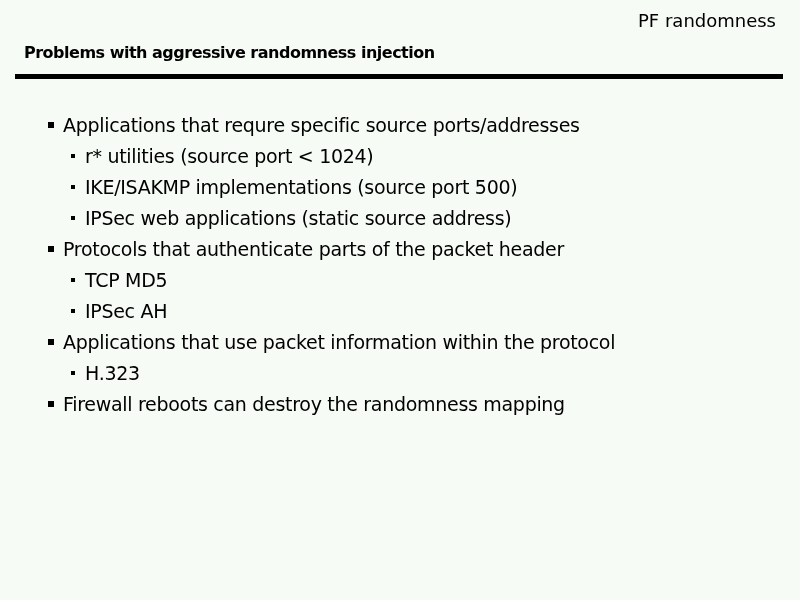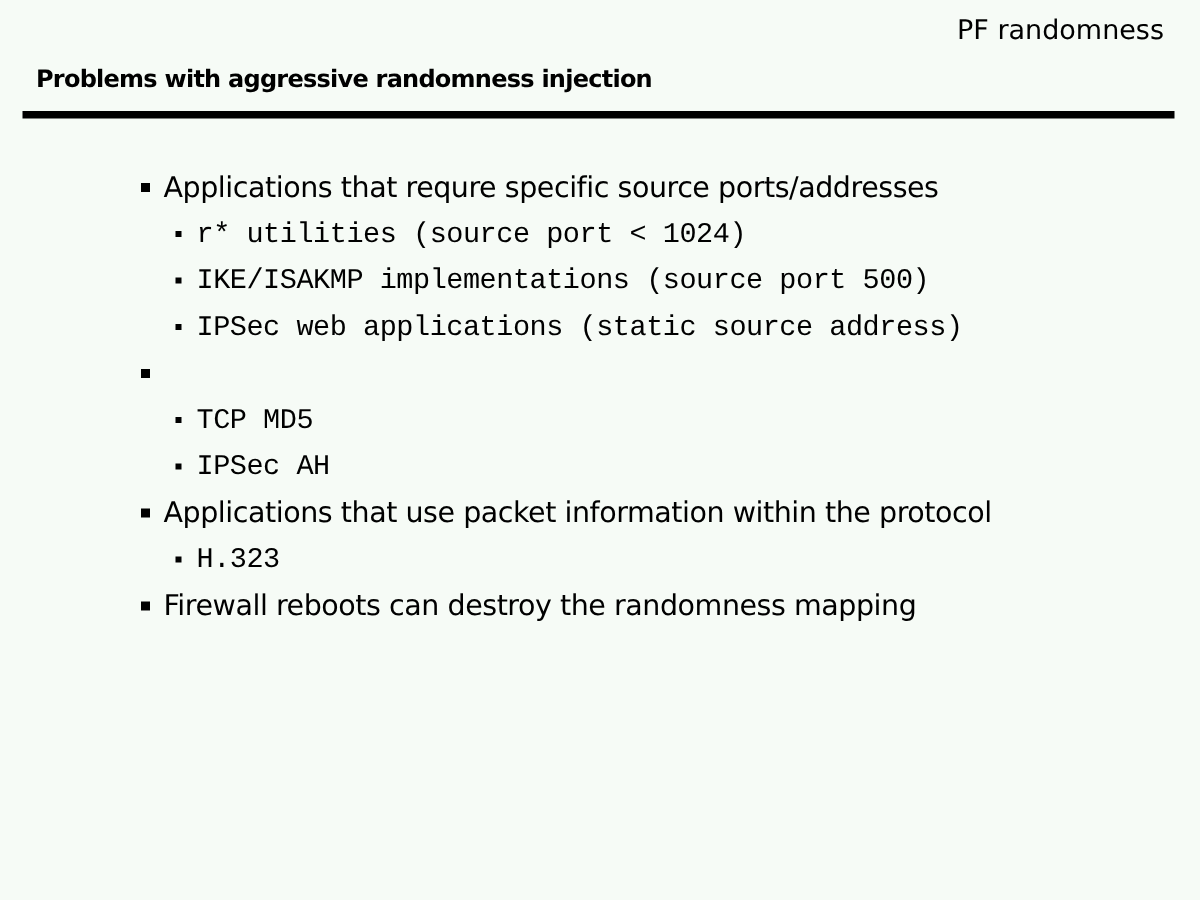--- a/index.html
+++ b/index.html
@@ -38,21 +38,20 @@
     left: 15px;
     width: 768px;
     height: 5px;
     background: #000000;
   }
   .bullet-list {
     position: absolute;
     top: 109px;
     left: 0;
     right: 0;
-    margin-left: 46px;
   }
   .row {
     display: flex;
     align-items: center;
     height: 31px;
     white-space: nowrap;
   }
   .row .txt {
     font-size: 19px;
     letter-spacing: -0.3px;
@@ -62,21 +61,20 @@
   }
   .level-1 .sq {
     width: 6px;
     height: 6px;
     background: #000000;
     margin-right: 9px;
     flex: 0 0 auto;
   }
   .level-2 {
     padding-left: 71px;
-    font-family: Liberation Mono, monospace;
   }
   .level-2 .sq {
     width: 4px;
     height: 4px;
     background: #000000;
     margin-right: 10px;
     flex: 0 0 auto;
   }
 </style>
 </head>
@@ -100,20 +98,21 @@
     <div class="row level-2">
       <span class="sq"></span>
       <span class="txt">IKE/ISAKMP implementations (source port 500)</span>
     </div>
     <div class="row level-2">
       <span class="sq"></span>
       <span class="txt">IPSec web applications (static source address)</span>
     </div>
     <div class="row level-1">
       <span class="sq"></span>
+      <span class="txt">Protocols that authenticate parts of the packet header</span>
     </div>
     <div class="row level-2">
       <span class="sq"></span>
       <span class="txt">TCP MD5</span>
     </div>
     <div class="row level-2">
       <span class="sq"></span>
       <span class="txt">IPSec AH</span>
     </div>
     <div class="row level-1">

